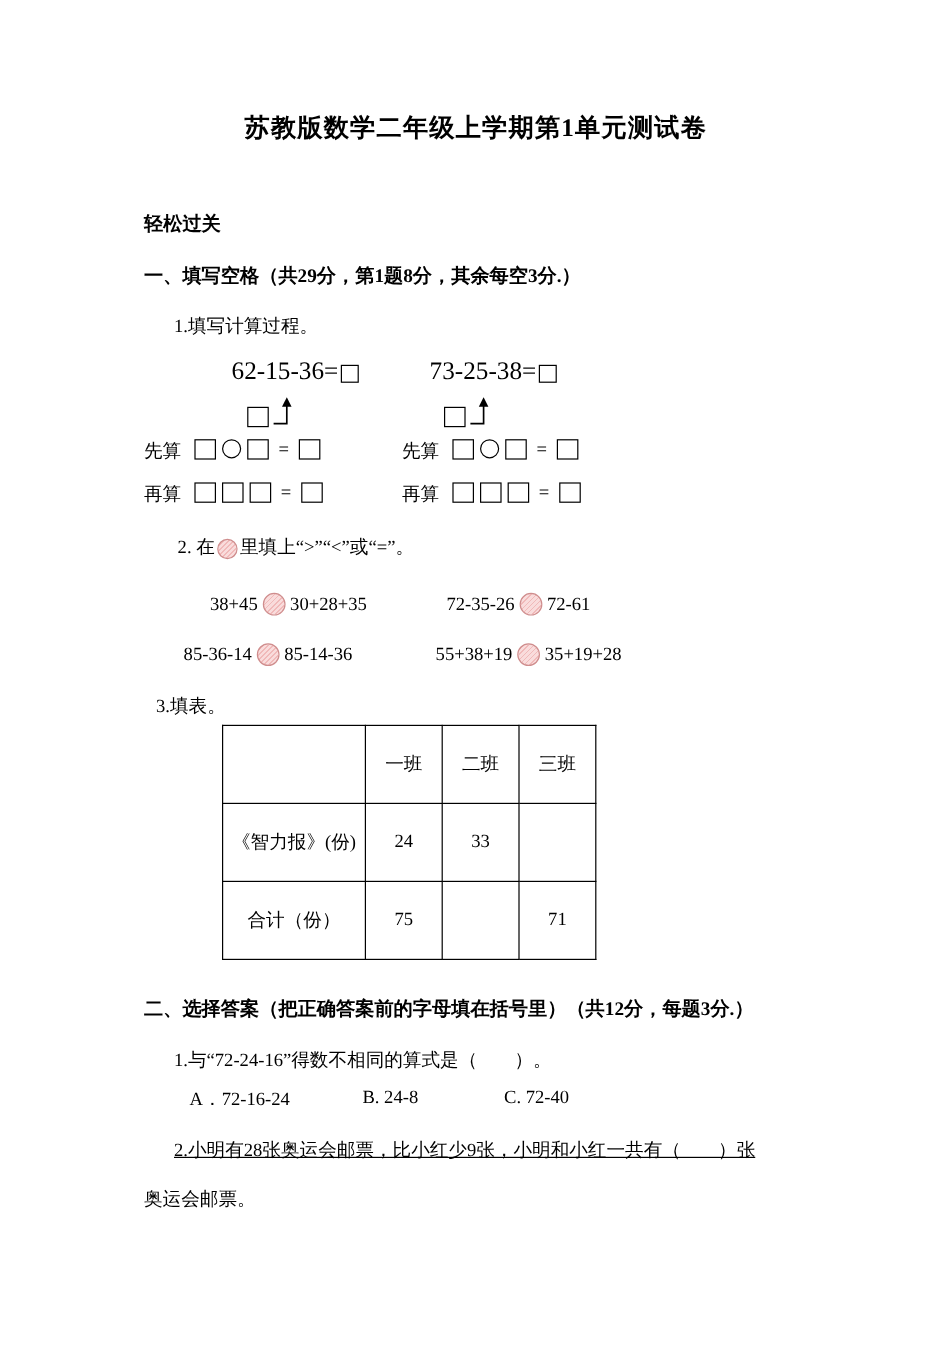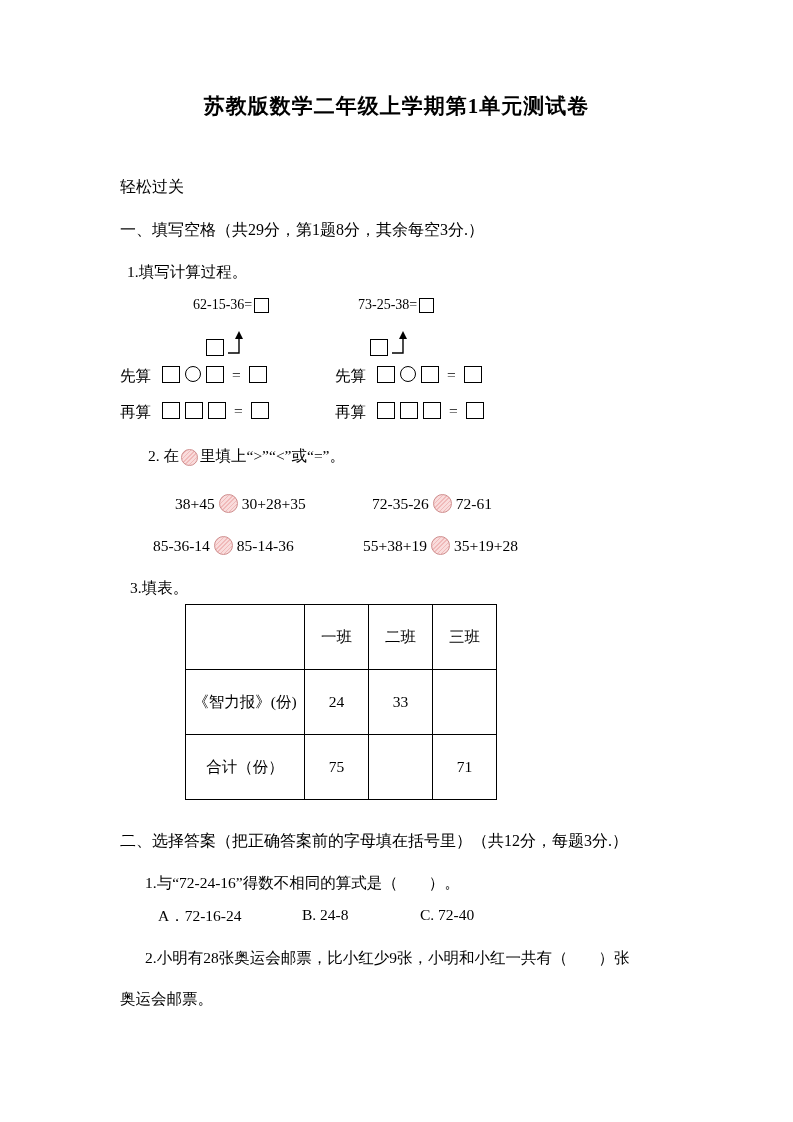--- a/index.html
+++ b/index.html
@@ -9,41 +9,41 @@
     background:#ffffff;
     font-family:"Liberation Serif","DejaVu Serif",serif;
     color:#000;
     overflow:hidden;
   }
   .abs{position:absolute;white-space:nowrap;}
   .title{
     width:793px;text-align:center;
     font-size:21px;font-weight:bold;letter-spacing:1px;
   }
-  .bold-head{font-size:16px;font-weight:normal;}
+  .bold-head{font-size:16px;font-weight:bold;}
   .body-text{font-size:15.5px;}
   .box{
     display:inline-block;width:16px;height:15px;
     border:1px solid #000;vertical-align:middle;background:#fff;
   }
   .box.sm{width:13px;height:13px;}
   .circle{
     display:inline-block;width:14px;height:14px;
     border:1px solid #000;border-radius:50%;vertical-align:middle;background:#fff;
   }
   .pink-circle{
     display:inline-block;width:17px;height:17px;border-radius:50%;
     border:1px solid #cf8d8d;vertical-align:middle;margin:0 4px;
     background:repeating-linear-gradient(135deg,#f0b9b9 0px,#f0b9b9 1px,#f9dcdc 1px,#f9dcdc 3px);
   }
   .pink-circle.sm{width:15px;height:15px;margin:0 2px;}
   .calc-row{display:inline-flex;align-items:flex-start;gap:5px;font-size:15.5px;}
   .calc-row .lbl{margin-right:6px;}
   .eq{margin:0 3px;font-size:15.5px;}
-  .expr{font-size:14px;}
+  .expr{font-size:21px;}
   .expr .box{margin-left:2px;}
   .boxarrow{display:inline-flex;align-items:flex-end;gap:2px;}
   .arrow-svg{display:inline-block;}
   table.data-table{border-collapse:collapse;font-size:15.5px;}
   table.data-table td{
     border:1px solid #000;height:40px;text-align:center;
     vertical-align:middle;padding:12px 4px;
   }
   td.c0{width:110px;}
   td.cn{width:55px;}
@@ -53,21 +53,21 @@
 <body>
 
 <div class="page">
 
   <div class="abs title" style="top:92px;left:0;">苏教版数学二年级上学期第1单元测试卷</div>
 
   <div class="abs bold-head" style="top:177px;left:120px;">轻松过关</div>
 
   <div class="abs bold-head" style="top:220px;left:120px;">一、填写空格（共29分，第1题8分，其余每空3分.）</div>
 
-  <div class="abs body-text" style="top:262px;left:127px;text-align:right;">1.填写计算过程。</div>
+  <div class="abs body-text" style="top:262px;left:145px;text-align:right;">1.填写计算过程。</div>
 
   <div class="abs expr" style="top:297px;left:193px;">
     <span>62-15-36=</span><span class="box sm"></span>
   </div>
   <div class="abs expr" style="top:297px;left:358px;">
     <span>73-25-38=</span><span class="box sm"></span>
   </div>
 
   <div class="abs boxarrow" style="top:330px;left:206px;">
     <span class="box"></span>
@@ -169,16 +169,16 @@
     </table>
 
   <div class="abs bold-head" style="top:831px;left:120px;">二、选择答案（把正确答案前的字母填在括号里）（共12分，每题3分.）</div>
 
   <div class="abs body-text" style="top:873px;left:145px;">1.与“72-24-16”得数不相同的算式是（　　）。</div>
 
   <div class="abs body-text" style="top:906px;left:158px;">A．72-16-24</div>
   <div class="abs body-text" style="top:906px;left:302px;">B. 24-8</div>
   <div class="abs body-text" style="top:906px;left:420px;">C. 72-40</div>
 
-  <div class="abs body-text" style="top:948px;left:145px;">2.小明有28张奥运会邮票，比小红少9张，小明和小红一共有（　　）张</div>
+  <div class="abs body-text" style="top:948px;left:145px;text-decoration:underline;">2.小明有28张奥运会邮票，比小红少9张，小明和小红一共有（　　）张</div>
   <div class="abs body-text" style="top:989px;left:120px;">奥运会邮票。</div>
 
 </div>
 
 </body></html>

